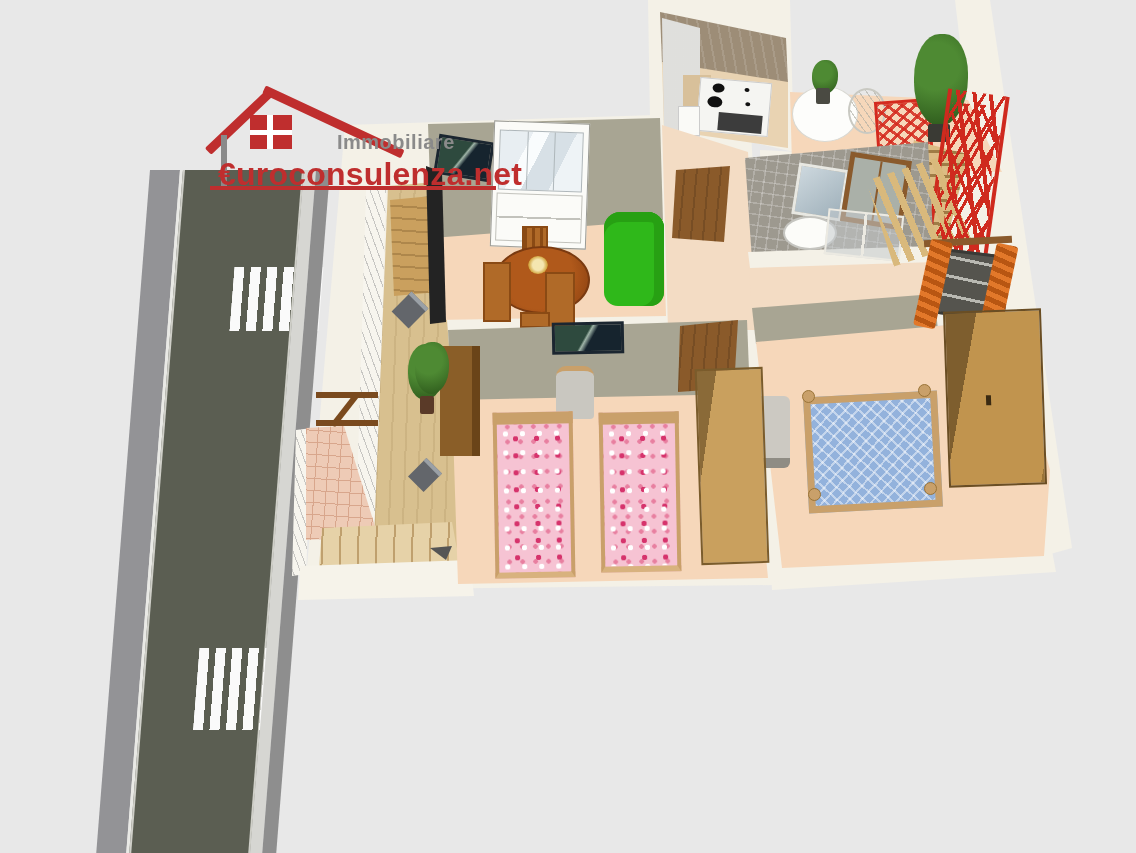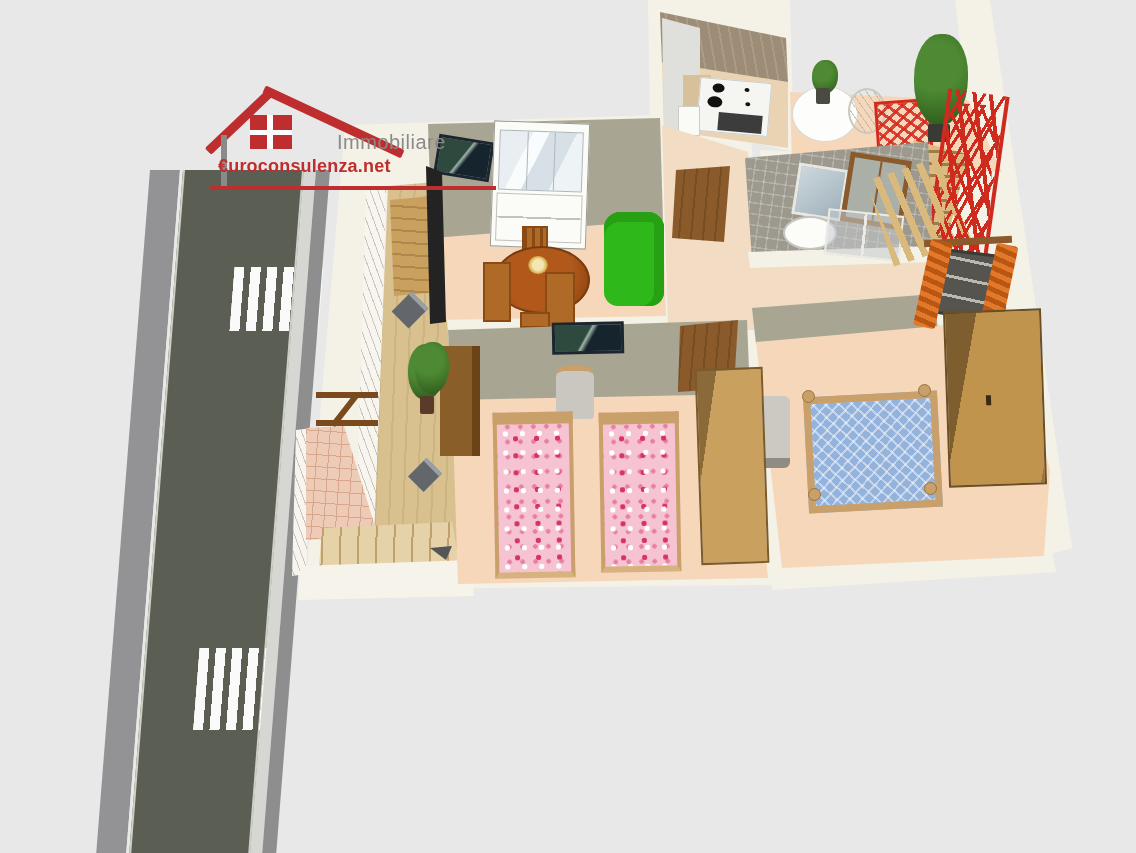--- a/index.html
+++ b/index.html
@@ -173,22 +173,22 @@
 
   
   .logo{position:absolute;left:90px;top:35px;width:340px;height:130px;}
   .roof{position:absolute;height:9px;background:#bf2e2e;border-radius:2px;transform-origin:0 50%;}
   .roof-l{left:118px;top:112px;width:84px;transform:rotate(-43.5deg);}
   .roof-r{left:174px;top:50px;width:153px;transform:rotate(25deg);}
   .chimney{position:absolute;left:131px;top:100px;width:6px;height:52px;background:#8a8a8a;}
   .lwindow{position:absolute;left:160px;top:80px;width:42px;height:34px;background:#bf2e2e;
       background-image:linear-gradient(90deg,transparent 0 17px,#fff 17px 23px,transparent 23px),
                        linear-gradient(0deg,transparent 0 14px,#fff 14px 19px,transparent 19px);}
-  .logo-company{position:absolute;left:247px;top:96px;font-size:20px;font-weight:normal;color:#8a8a8a;letter-spacing:.5px;}
-  .logo-site{position:absolute;left:128px;top:121px;font-size:18px;font-weight:bold;color:#bf2e2e;letter-spacing:.2px;}
+  .logo-company{position:absolute;left:247px;top:96px;font-size:20px;font-weight:bold;color:#8a8a8a;letter-spacing:.5px;}
+  .logo-site{position:absolute;left:128px;top:121px;font-size:32px;font-weight:bold;color:#bf2e2e;letter-spacing:.2px;}
   .logo-underline{position:absolute;left:120px;top:151px;width:286px;height:4px;background:#bf2e2e;}
 </style>
 </head>
 <body>
 
 <div class="stage">
 
   <div class="road">
     <div class="rd-side-l"></div>
     <div class="rd-line-l"></div>

